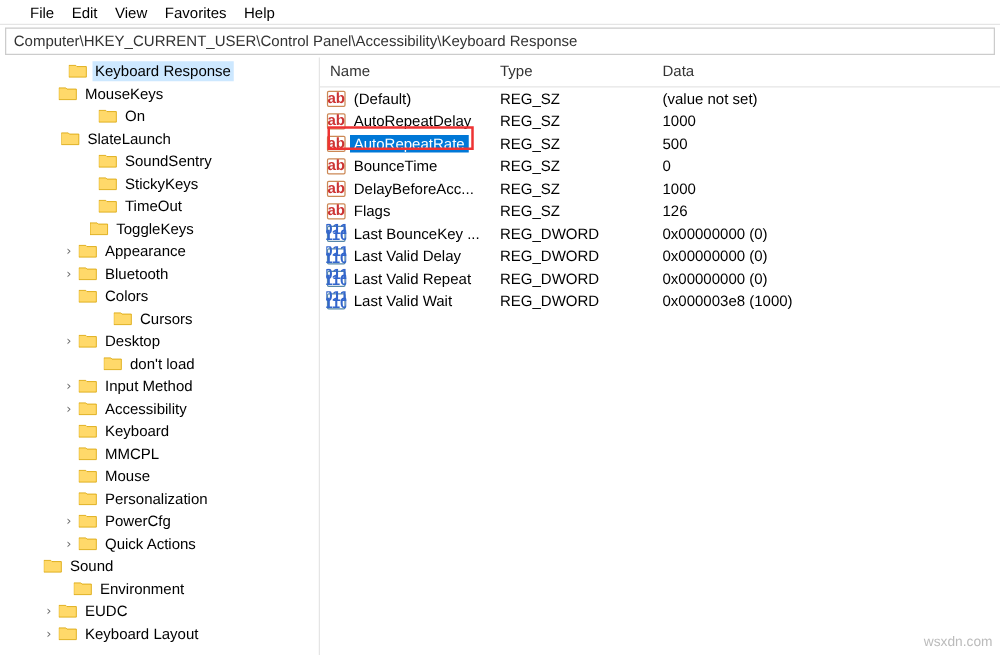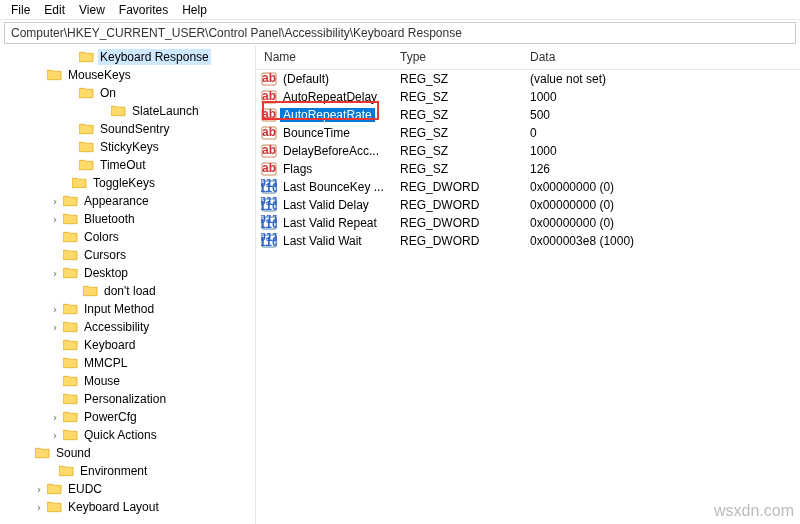--- a/index.html
+++ b/index.html
@@ -1,17 +1,17 @@
 <!DOCTYPE html>
 <html><head>
 <meta charset="utf-8">
 <style>
 * { margin:0; padding:0; box-sizing:border-box; font-family:"Segoe UI",Tahoma,sans-serif; font-size:12px; }
 body { background:#fff; width:800px; height:524px; overflow:hidden; position:relative; }
-.menubar { height:20px; display:flex; align-items:center; padding:0 4px; border-bottom:1px solid #e5e5e5; }
+.menubar { height:20px; display:flex; align-items:center; padding:0 17px; border-bottom:1px solid #e5e5e5; }
 .menubar span { padding:2px 7px; cursor:default; }
 .addressbar { height:22px; border:1px solid #ccc; margin:2px 4px 0 4px; padding:2px 6px; display:flex; align-items:center; color:#333; }
 .main { display:flex; height:478px; margin-top:2px; }
 .tree { width:256px; border-right:1px solid #e5e5e5; overflow-y:auto; overflow-x:hidden; padding-top:2px; position:relative; }
 .tree::-webkit-scrollbar { width:16px; }
 .tree::-webkit-scrollbar-track { background:#f0f0f0; }
 .tree::-webkit-scrollbar-thumb { background:#cdcdcd; border:2px solid #f0f0f0; }
 .tree::-webkit-scrollbar-button { background:#f0f0f0; height:16px; }
 .node { display:flex; align-items:center; height:18px; white-space:nowrap; cursor:default; }
 .chev { width:14px; text-align:center; color:#6a6a6a; font-size:10px; font-family:monospace; }
@@ -26,40 +26,40 @@
 .col-type { width:130px; }
 .col-data { flex:1; }
 .row { display:flex; align-items:center; height:18px; padding-left:4px; }
 .ricon { width:18px; height:16px; display:inline-flex; align-items:center; justify-content:center; }
 .rname { width:114px; padding-left:2px; overflow:hidden; text-overflow:ellipsis; white-space:nowrap; }
 .rtype { width:130px; padding-left:8px; }
 .rdata { flex:1; padding-left:8px; }
 .row .rname span { padding:1px 3px; }
 .row.highlight .rname span { background:#0078d7; color:#fff; }
 .redbox { position:absolute; border:2px solid #e33; pointer-events:none; }
-.watermark { position:absolute; right:6px; bottom:4px; font-size:16px; color:#bbb; }
+.watermark { position:absolute; right:6px; bottom:4px; font-size:11px; color:#bbb; }
 </style>
 </head>
 <body>
 
 <div class="menubar">
   <span>File</span>
   <span>Edit</span>
   <span>View</span>
   <span>Favorites</span>
   <span>Help</span>
 </div>
 
 <div class="addressbar">
   <span>Computer\HKEY_CURRENT_USER\Control Panel\Accessibility\Keyboard Response</span>
 </div>
 
 <div class="main">
   <div class="tree" id="tree">
-      <div class="node sel" style="padding-left:64px">
+      <div class="node sel" style="padding-left:40px">
         <span class="chev"></span>
         <span class="fldr">
           <svg viewBox="0 0 16 12">
             <path d="M0 1 L6 1 L7 2 L15 2 L15 11 L0 11 Z" fill="#ffd96a" stroke="#d9a400" stroke-width="0.7"></path>
           </svg>
         </span>
         <span class="lbl">Keyboard Response</span>
       </div>
       <div class="node" style="padding-left:32px">
         <span class="chev"></span>
@@ -72,21 +72,21 @@
       </div>
       <div class="node" style="padding-left:64px">
         <span class="chev"></span>
         <span class="fldr">
           <svg viewBox="0 0 16 12">
             <path d="M0 1 L6 1 L7 2 L15 2 L15 11 L0 11 Z" fill="#ffd96a" stroke="#d9a400" stroke-width="0.7"></path>
           </svg>
         </span>
         <span class="lbl">On</span>
       </div>
-      <div class="node" style="padding-left:96px">
+      <div class="node" style="padding-left:34px">
         <span class="chev"></span>
         <span class="fldr">
           <svg viewBox="0 0 16 12">
             <path d="M0 1 L6 1 L7 2 L15 2 L15 11 L0 11 Z" fill="#ffd96a" stroke="#d9a400" stroke-width="0.7"></path>
           </svg>
         </span>
         <span class="lbl">SlateLaunch</span>
       </div>
       <div class="node" style="padding-left:64px">
         <span class="chev"></span>
@@ -144,21 +144,21 @@
       </div>
       <div class="node" style="padding-left:48px">
         <span class="chev"></span>
         <span class="fldr">
           <svg viewBox="0 0 16 12">
             <path d="M0 1 L6 1 L7 2 L15 2 L15 11 L0 11 Z" fill="#ffd96a" stroke="#d9a400" stroke-width="0.7"></path>
           </svg>
         </span>
         <span class="lbl">Colors</span>
       </div>
-      <div class="node" style="padding-left:48px">
+      <div class="node" style="padding-left:76px">
         <span class="chev"></span>
         <span class="fldr">
           <svg viewBox="0 0 16 12">
             <path d="M0 1 L6 1 L7 2 L15 2 L15 11 L0 11 Z" fill="#ffd96a" stroke="#d9a400" stroke-width="0.7"></path>
           </svg>
         </span>
         <span class="lbl">Cursors</span>
       </div>
       <div class="node" style="padding-left:48px">
         <span class="chev">›</span>

